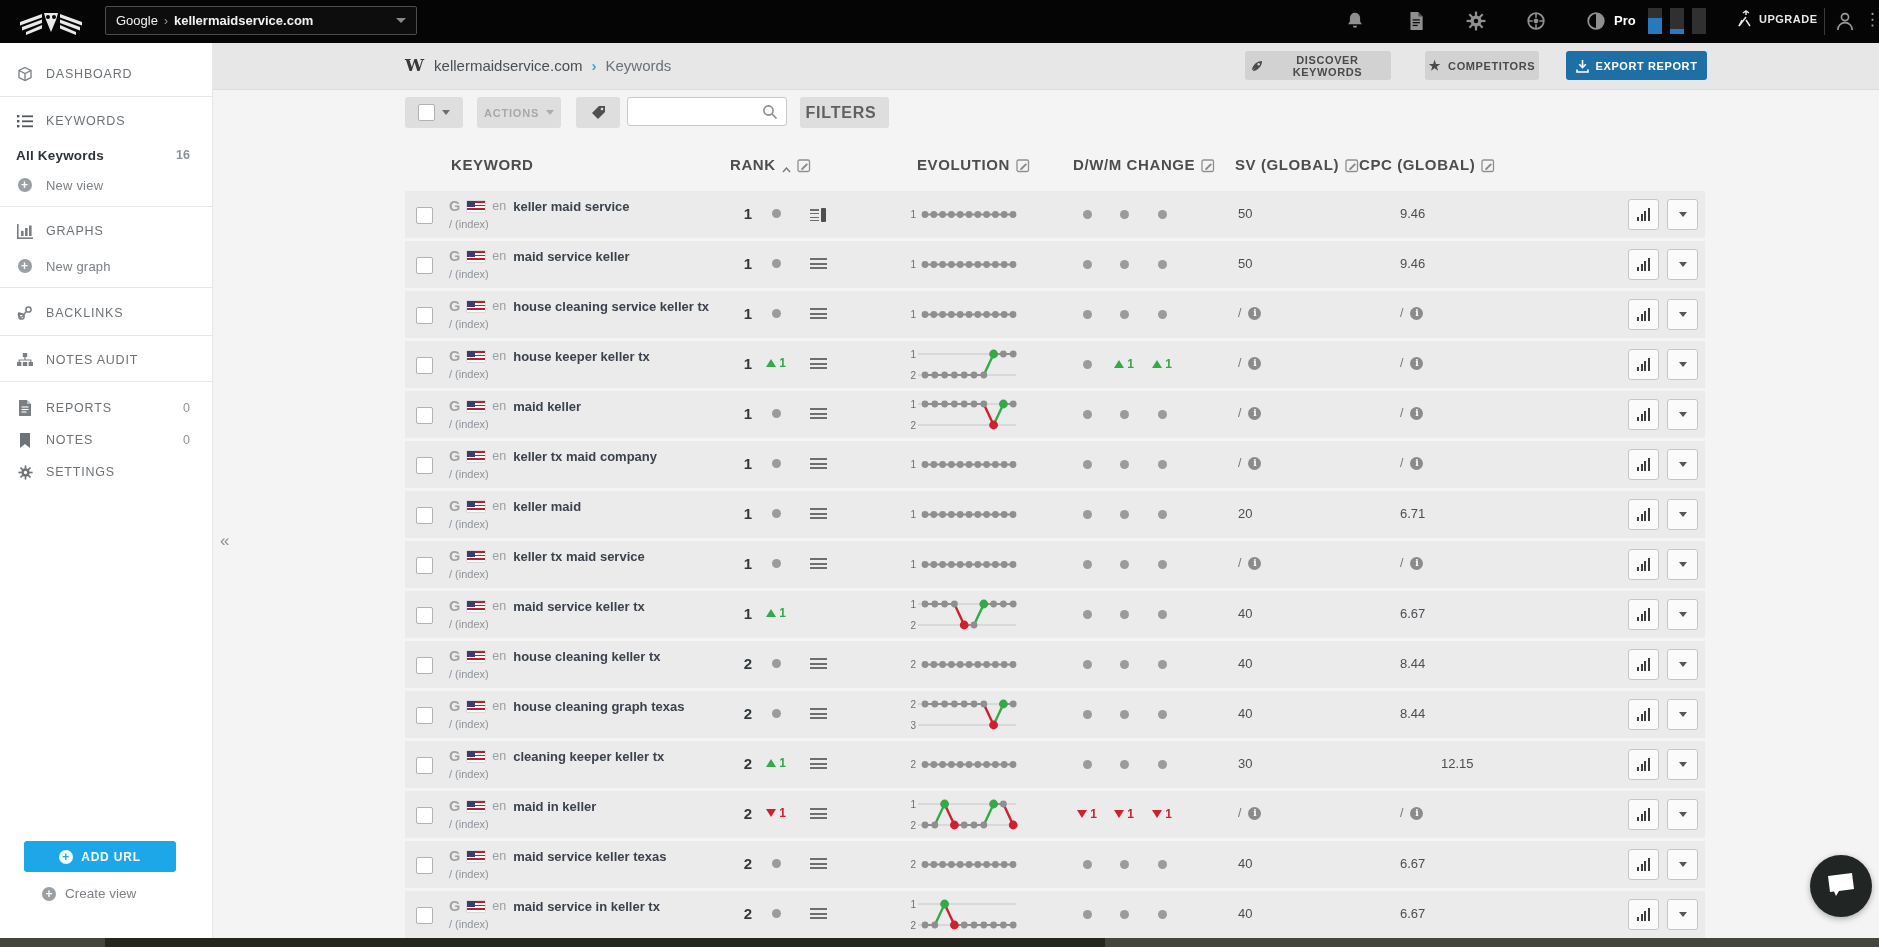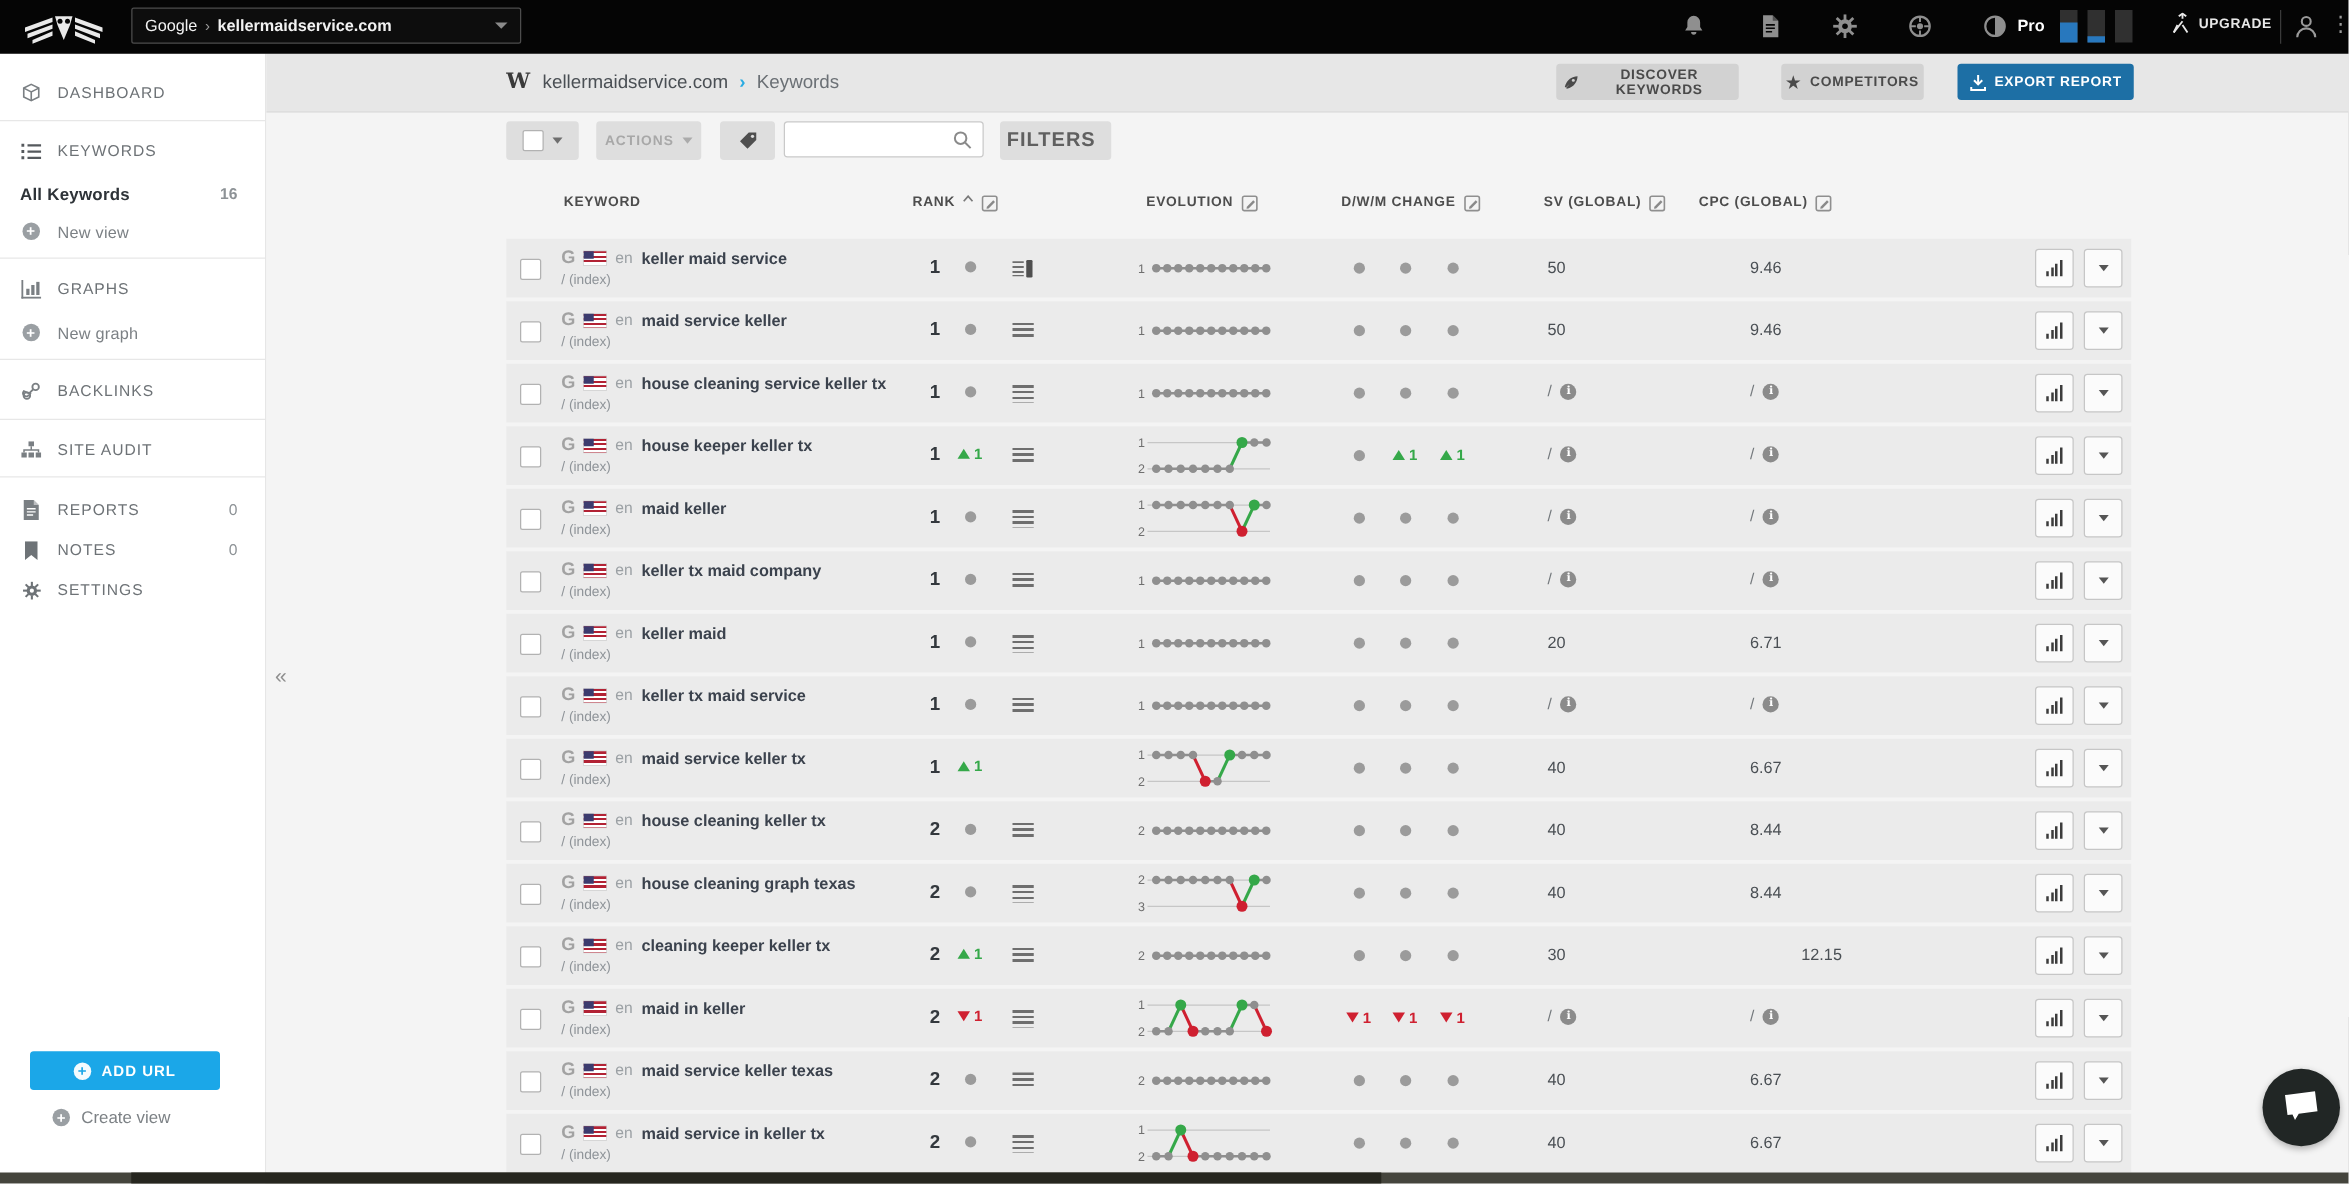--- a/index.html
+++ b/index.html
@@ -54,21 +54,21 @@
   .tbtn{position:absolute;top:0;height:31px;background:#dedede;border:none;border-radius:3px;display:flex;align-items:center;justify-content:center;gap:7px;cursor:pointer;font-family:inherit;}
   .sel-cb{width:15px;height:15px;background:#fff;border:1px solid #b2b2b2;border-radius:2px;}
   .dd-caret{width:0;height:0;border-left:4.5px solid transparent;border-right:4.5px solid transparent;border-top:5px solid #6e6e6e;}
   .actions-label{color:#a8a8a8;font-size:11px;font-weight:bold;letter-spacing:.8px;}
   .filters-label{color:#606060;font-size:16px;font-weight:bold;letter-spacing:.8px;}
   .searchbox{position:absolute;left:222px;top:0;width:160px;height:29px;background:#fff;border:1px solid #c9c9c9;border-radius:3px;display:flex;align-items:center;padding:0 8px;box-sizing:border-box;}
   .searchbox input{border:none;outline:none;flex:1;font-size:13px;font-family:inherit;background:transparent;min-width:0;}
 
   
   .thead{position:absolute;top:67px;left:0;width:100%;height:26px;}
-  .th{position:absolute;display:flex;align-items:flex-start;gap:6px;color:#4d4d4d;font-size:11px;font-weight:bold;letter-spacing:.6px;}
+  .th{position:absolute;display:flex;align-items:flex-end;gap:6px;color:#4d4d4d;font-size:15px;font-weight:bold;letter-spacing:.6px;}
   .rows{position:absolute;top:102px;left:0;width:100%;}
   .row{position:relative;width:1300px;height:47px;background:#ebebeb;margin-bottom:3px;}
   .row-cb{position:absolute;left:11px;top:16px;width:15px;height:15px;background:#fff;border:1px solid #b2b2b2;border-radius:2px;cursor:pointer;}
   .kwline{position:absolute;left:44px;top:7px;display:flex;align-items:center;gap:7px;}
   .g-ico{color:#a2a2a2;font-size:14.5px;font-weight:bold;}
   .flag{width:18px;height:11px;background:repeating-linear-gradient(#b22234 0 1.8px,#ffffff 1.8px 3.6px);position:relative;box-shadow:0 0 0 .5px #c9c9c9;}
   .flag::before{content:"";position:absolute;left:0;top:0;width:8px;height:6px;background:#3c3b6e;}
   .loc{color:#9ba0a4;font-size:12.5px;}
   .kw{color:#3b424d;font-size:13px;font-weight:bold;cursor:pointer;}
   .url{position:absolute;left:44px;top:27px;color:#8f9499;font-size:11px;}
@@ -296,21 +296,21 @@
               <rect x="5.8" y="0" width="4.4" height="4"></rect>
               <rect x="0" y="9" width="4.4" height="4"></rect>
               <rect x="5.8" y="9" width="4.4" height="4"></rect>
               <rect x="11.6" y="9" width="4.4" height="4"></rect>
             </g>
             <g stroke="#7a7f83" stroke-width="1.2" fill="none">
               <path d="M8 4 V7 M2.2 9 V7 H13.8 V9"></path>
             </g>
           </svg>
         </span>
-      <span>SITE AUDIT</span>
+      <span>NOTES AUDIT</span>
     </div>
     <div class="side-div" style="top:338px"></div>
     <div class="side-item" style="top:352px">
       <span class="icn">
           <svg width="14" height="16" viewBox="0 0 14 16">
             <path fill="#7a7f83" d="M1 0h8l4 4v12H1z"></path>
             <path fill="#fff" opacity=".5" d="M9 0l4 4H9z"></path>
             <g stroke="#fff" stroke-width="1.1">
               <line x1="3.5" y1="7" x2="10.5" y2="7"></line>
               <line x1="3.5" y1="9.5" x2="10.5" y2="9.5"></line>

